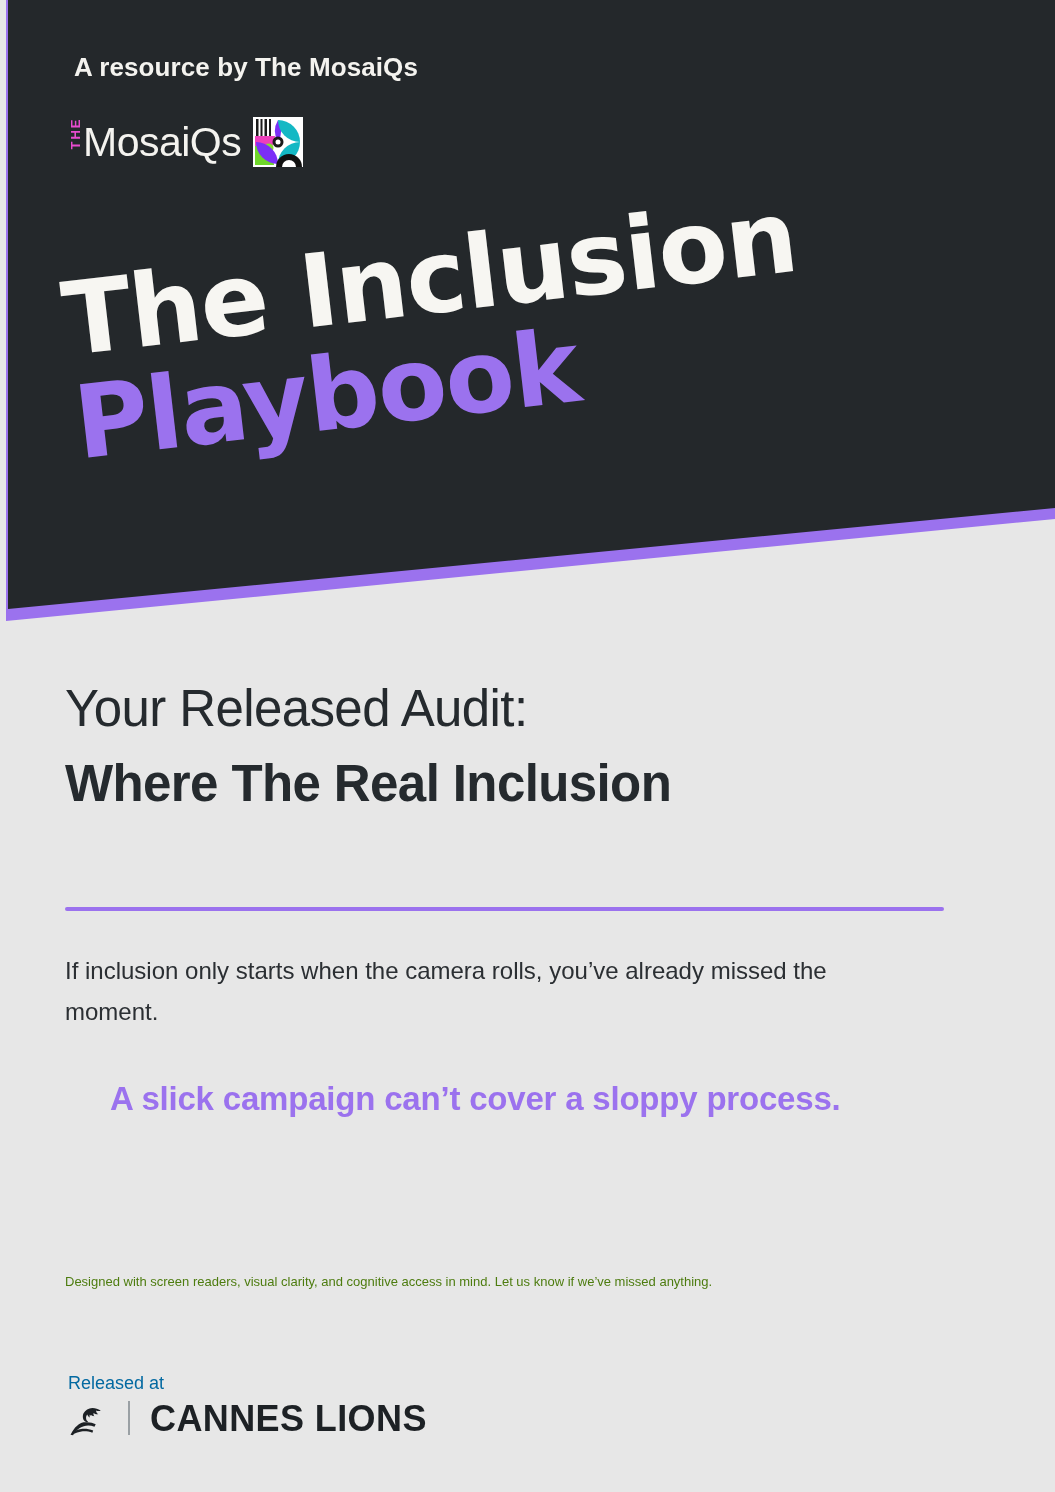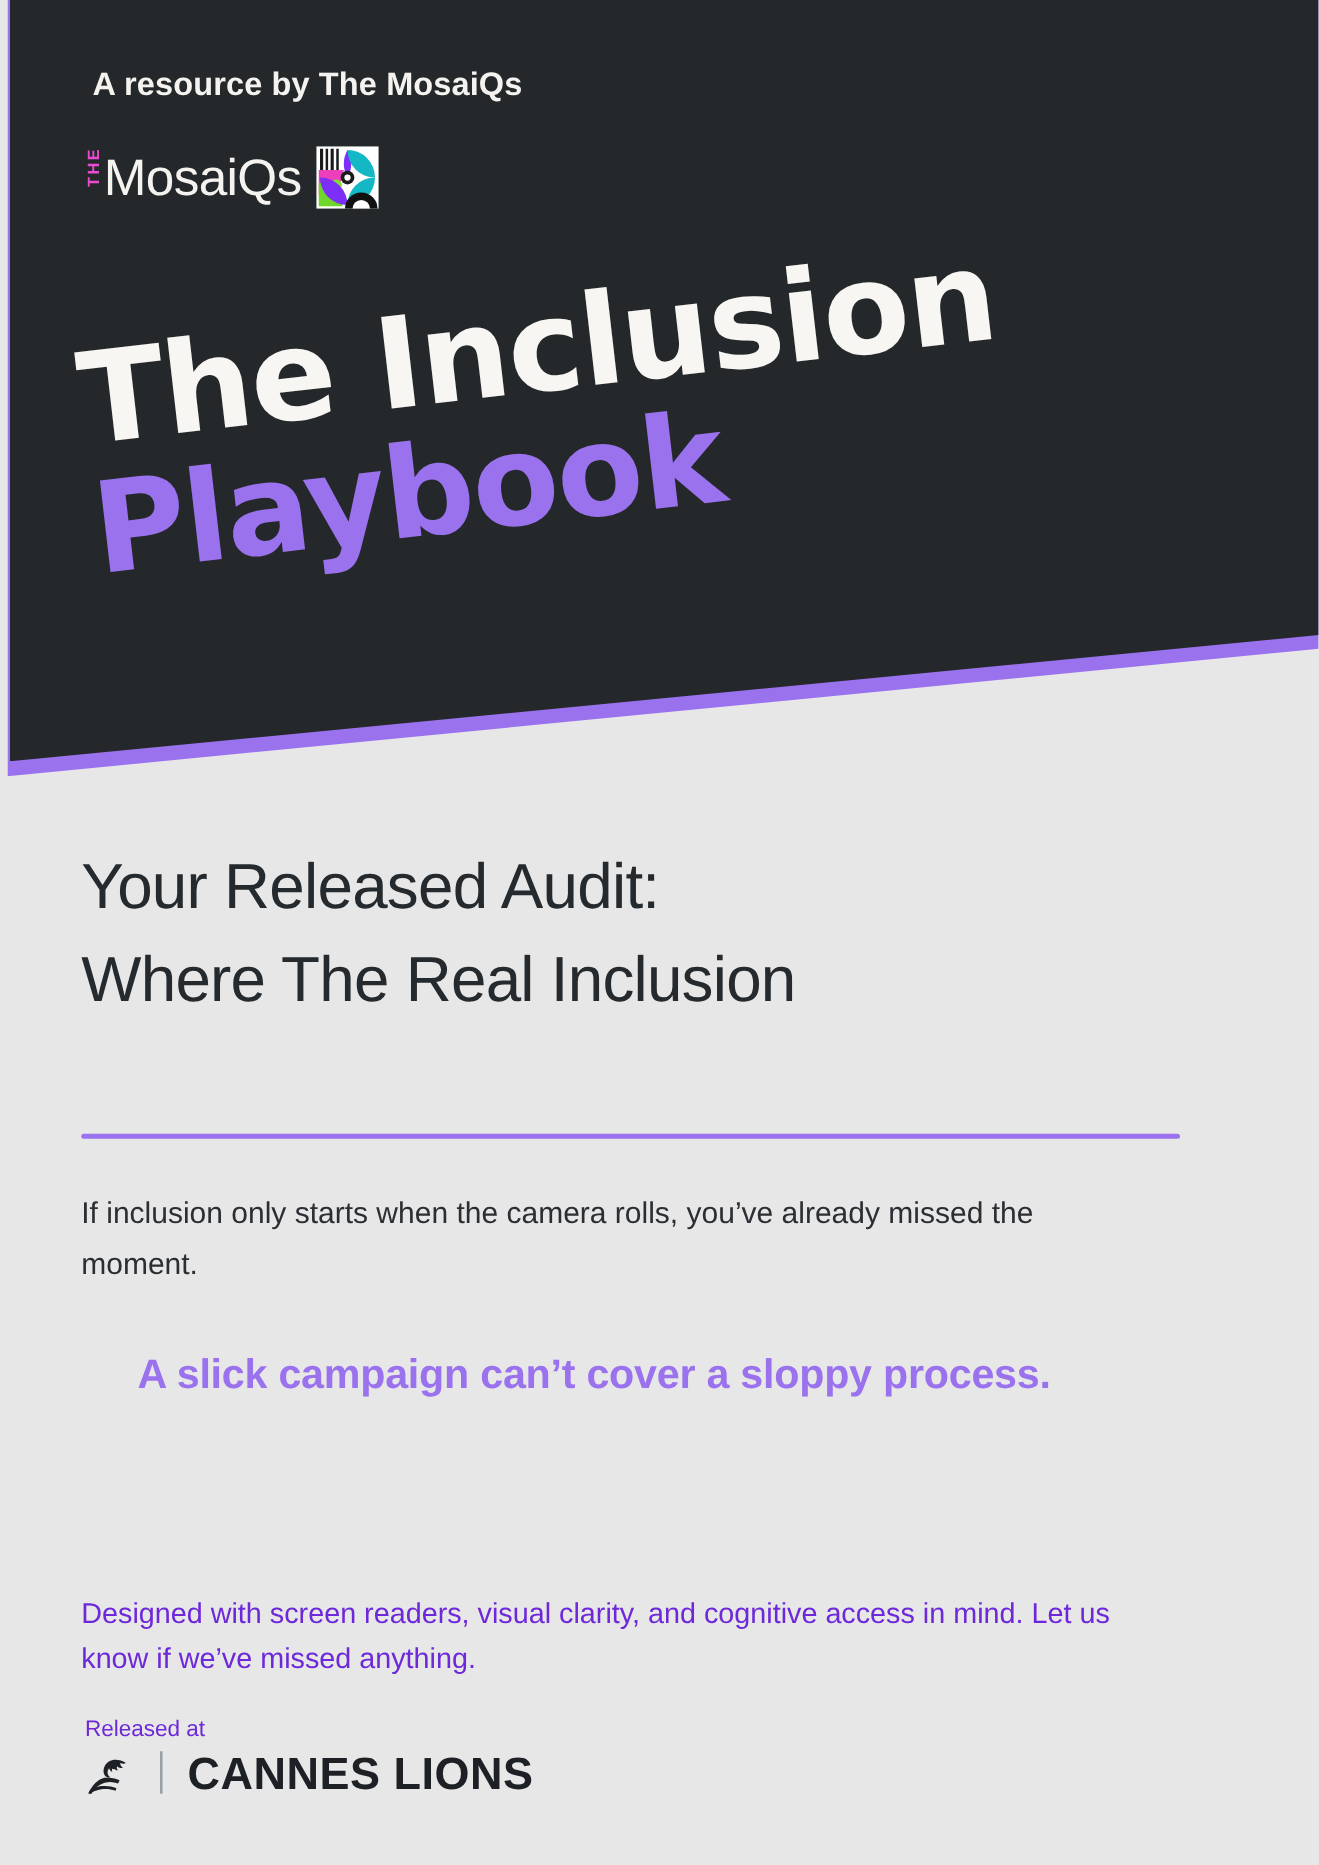--- a/index.html
+++ b/index.html
@@ -141,21 +141,21 @@
     width: 920px;
   }
   .headline-line {
     font-size: 51px;
     line-height: 1.47;
     color: #252a2e;
     letter-spacing: -0.6px;
     white-space: nowrap;
   }
   .headline-line.reg { font-weight: 400; }
-  .headline-line.bold { font-weight: 400; }
+  .headline-line.bold { font-weight: 700; }
 
   #headline-rule {
     position: absolute;
     left: 65px;
     top: 907px;
     width: 879px;
     height: 4px;
     background: #9b72ee;
     border-radius: 2px;
   }
@@ -182,33 +182,33 @@
     color: #9b72ee;
     letter-spacing: -0.2px;
     margin-left: 45px;
   }
 
   #finenote {
     position: absolute;
     left: 65px;
     top: 1272px;
     width: 830px;
-    font-size: 23px;
+    font-size: 13px;
     line-height: 1.58;
-    color: #6d28d9;
+    color: #4d7c0f;
     font-weight: 400;
   }
 
   
   #released-label {
     position: absolute;
     left: 68px;
     top: 1373px;
     font-size: 18px;
-    color: #6d28d9;
+    color: #0369a1;
     font-weight: 400;
   }
   #cannes {
     position: absolute;
     left: 68px;
     top: 1401px;
     display: flex;
     align-items: flex-start;
     height: 48px;
   }

